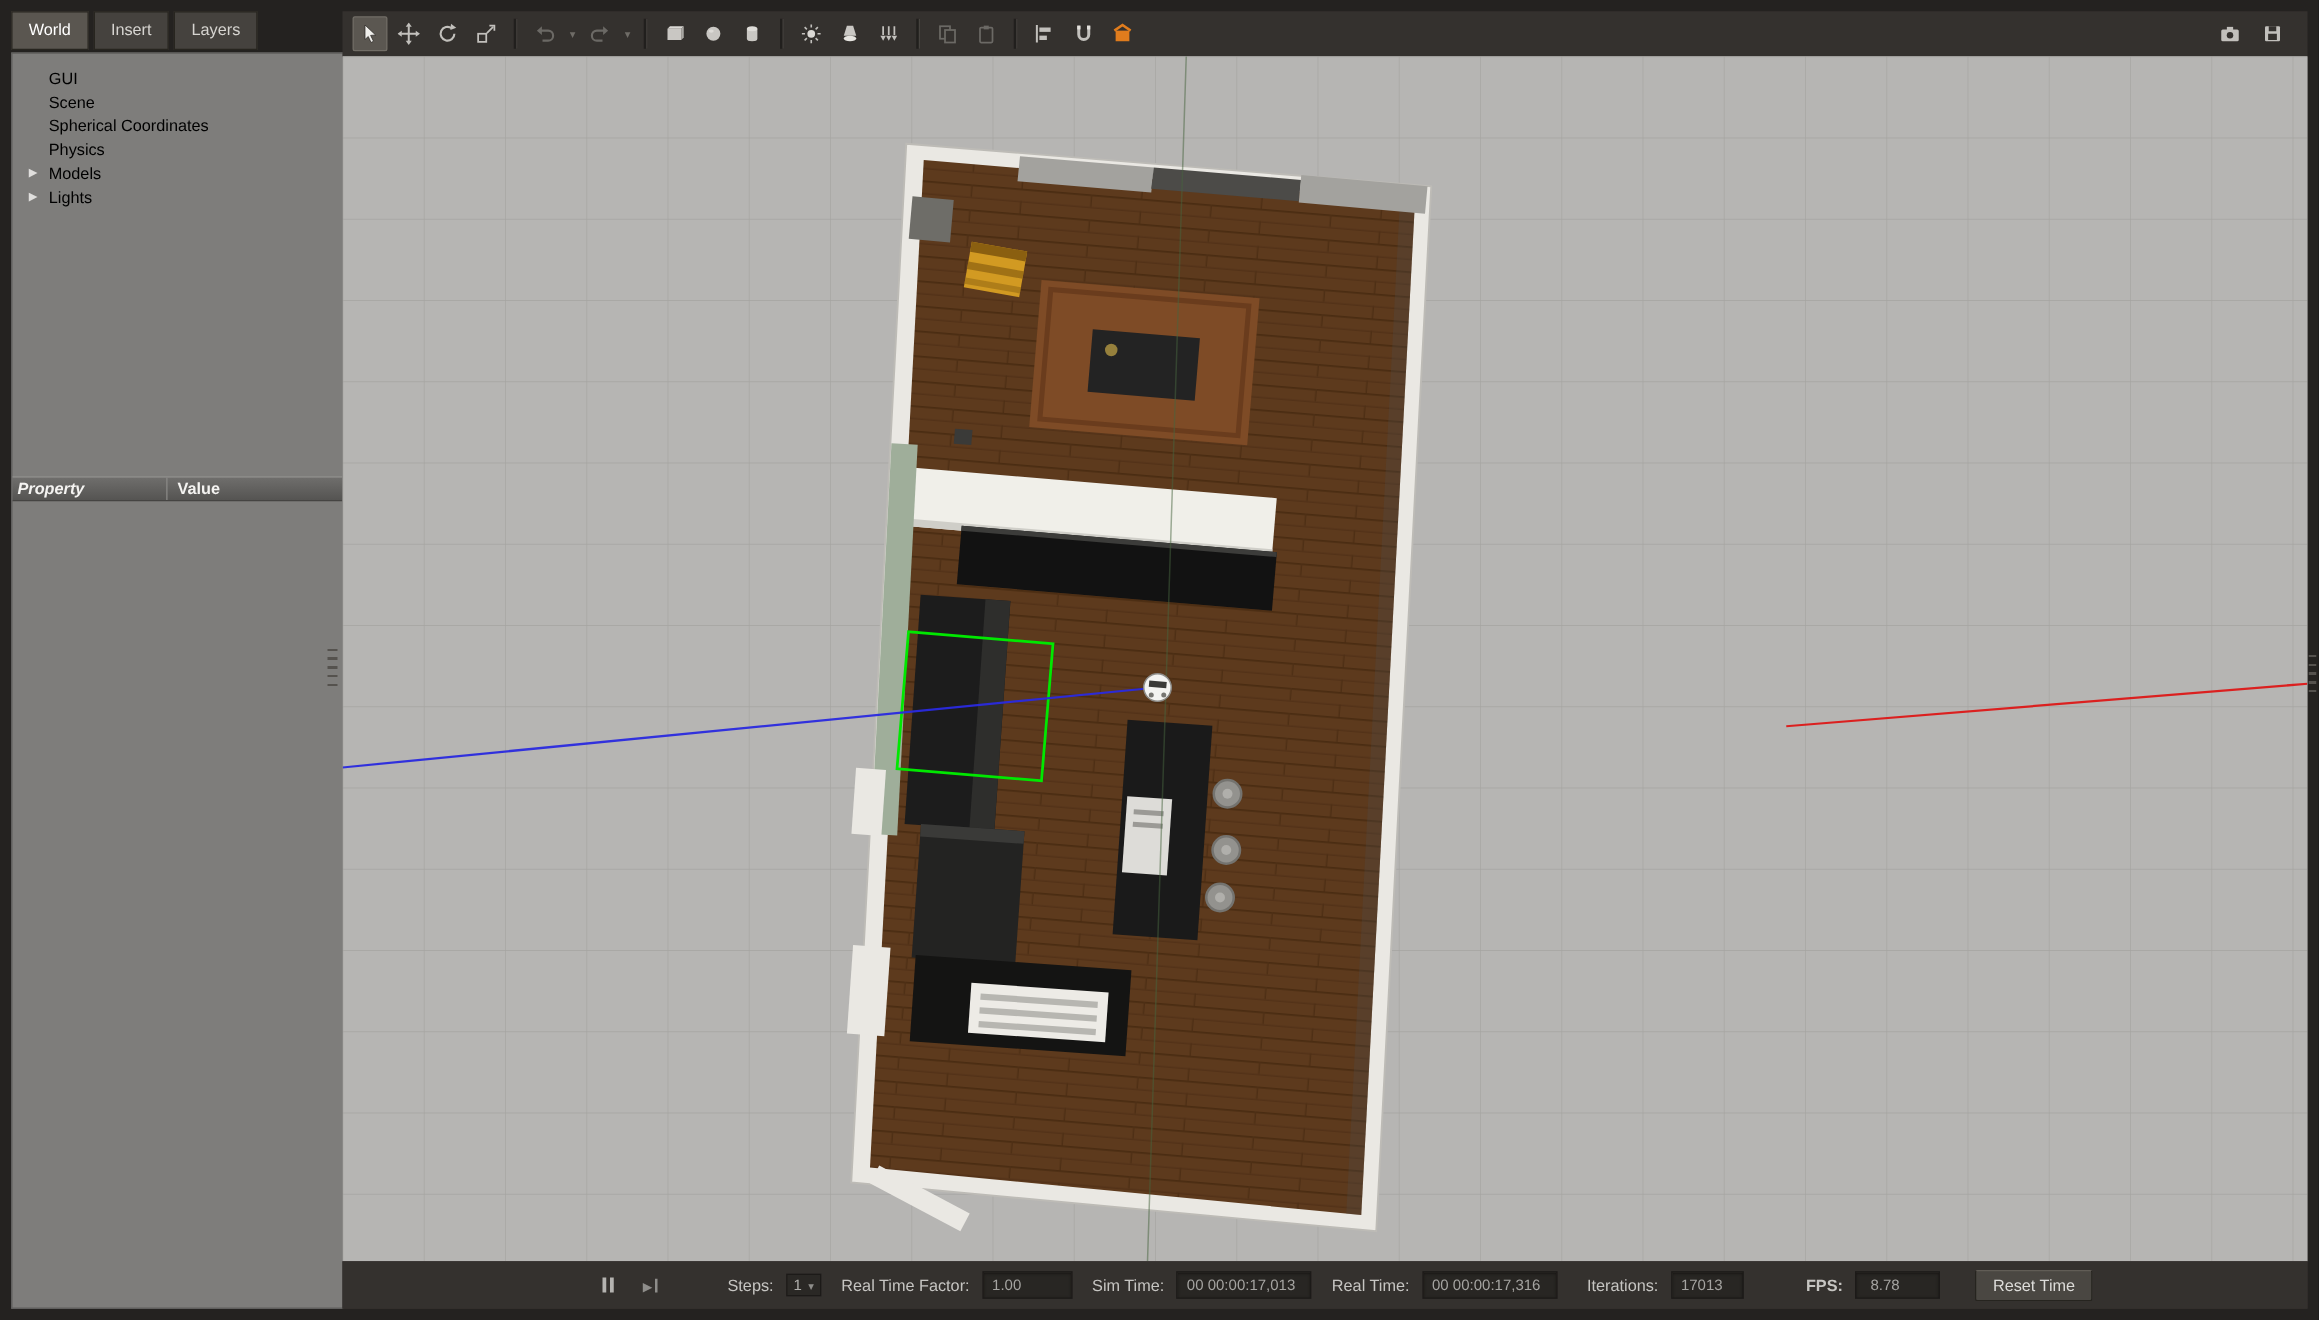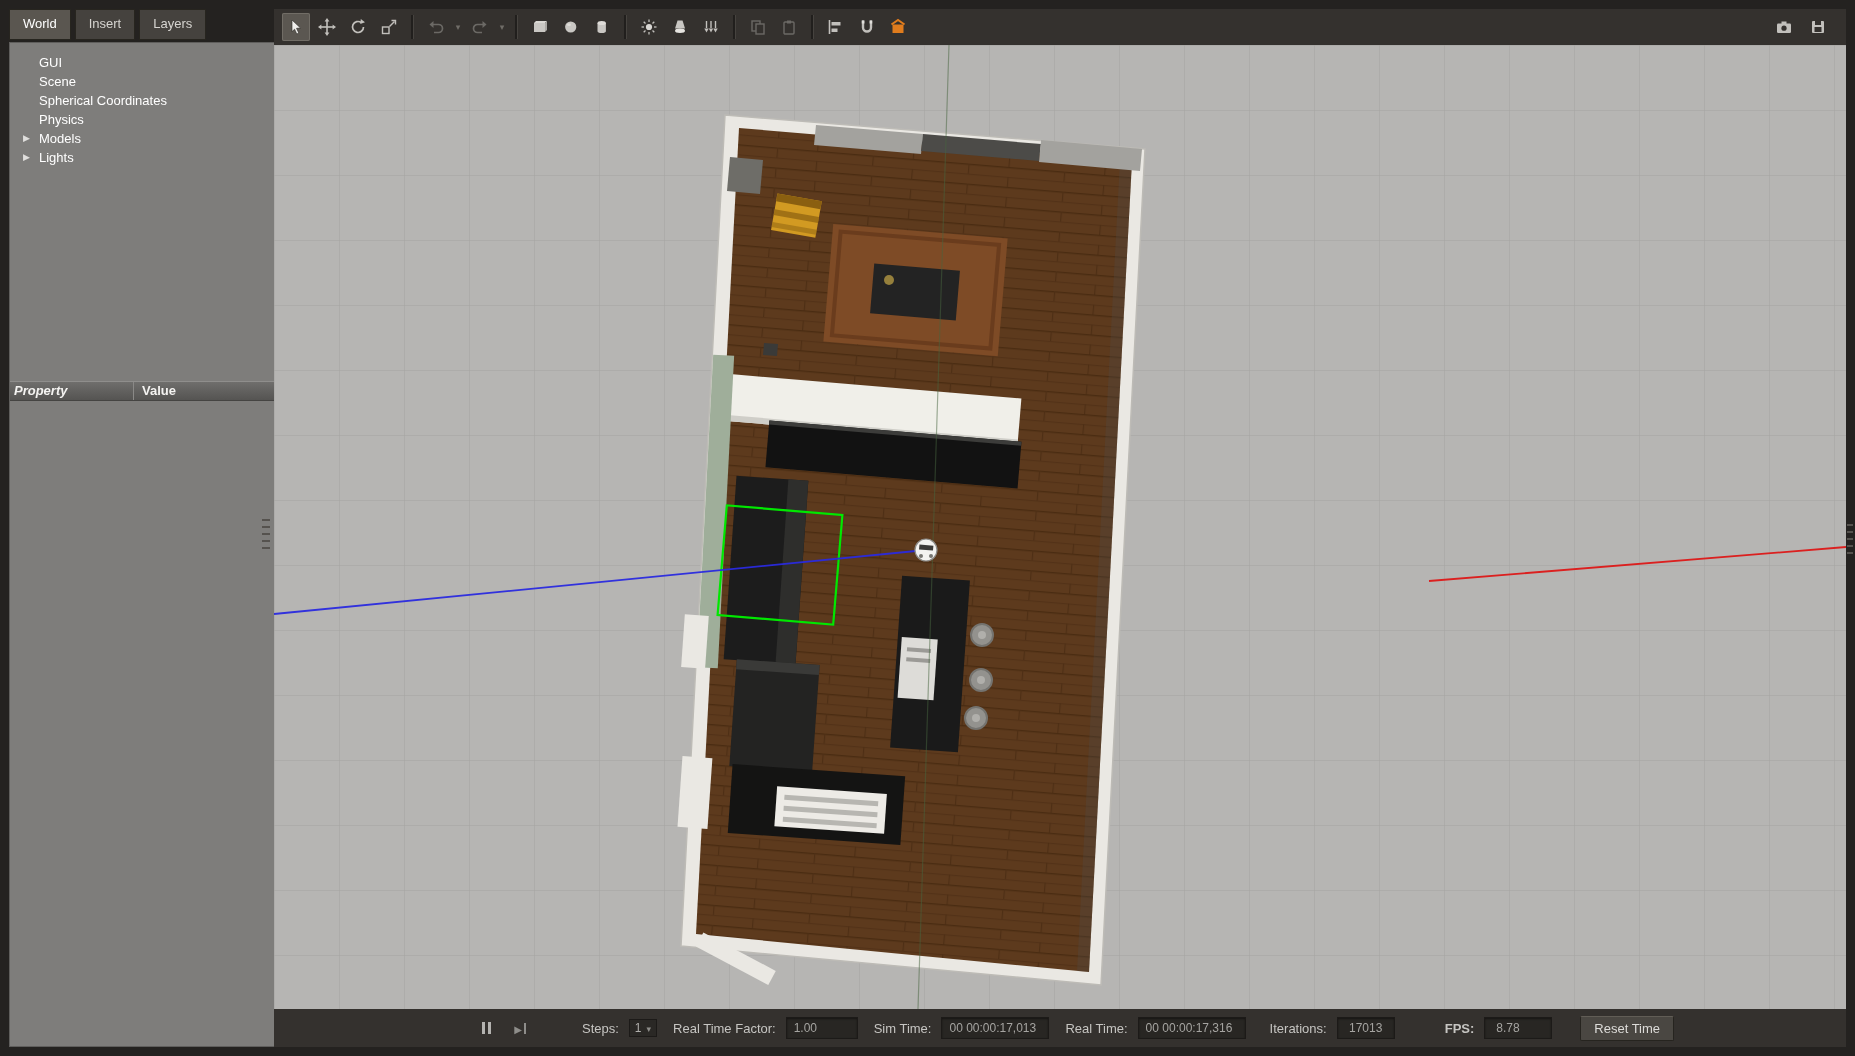--- a/index.html
+++ b/index.html
@@ -5,21 +5,21 @@
   html,body{margin:0;padding:0;background:#111;}
   .app{position:relative;width:1855px;height:1056px;background:#242220;font-family:"Liberation Sans",sans-serif;overflow:hidden;-webkit-user-select:none;user-select:none;}
 
   
   .side{position:absolute;left:9px;top:9px;width:266px;bottom:9px;}
   .tabs{display:flex;gap:4px;height:31px;align-items:stretch;}
   .tab{background:#45423e;border:1px solid #27251f;color:#d6d4d0;font-size:13px;padding:6px 13px 0 13px;cursor:default;}
   .tab.active{background:#5a5650;color:#ffffff;}
   .panel-body{position:absolute;top:33px;left:0;right:0;bottom:0;background:#7e7d7b;border:1px solid #5f5e5c;}
   .tree{padding-top:10px;}
-  .tree-row{height:19px;line-height:19px;padding-left:29px;color:#ffffff;font-size:13px;position:relative;cursor:default;white-space:nowrap;}
+  .tree-row{height:19px;line-height:19px;padding-left:29px;color:#000000;font-size:13px;position:relative;cursor:default;white-space:nowrap;}
   .caret{position:absolute;left:13px;top:0;font-size:9px;color:#e0dfdd;}
   .caret::before{content:"▶";}
   .prop-header{position:absolute;top:338px;left:0;right:0;height:18px;background:linear-gradient(#6f6e6c,#555452);border-top:1px solid #8f8e8c;border-bottom:1px solid #454442;display:flex;align-items:center;font-size:13px;font-weight:bold;color:#f4f3f1;}
   .prop-col1{width:119px;padding-left:4px;border-right:1px solid #8a8987;height:100%;line-height:18px;font-style:italic;}
   .prop-col2{padding-left:8px;line-height:18px;}
 
   
   .split{position:absolute;width:8px;height:30px;background:repeating-linear-gradient(180deg,#55524e 0 2px,transparent 2px 7px);}
   .split.left{left:262px;top:519px;}
   .split.right{left:1847px;top:524px;width:6px;}
@@ -43,21 +43,21 @@
   .statusbar{position:absolute;bottom:0;left:0;right:0;height:38px;background:#34312e;display:flex;align-items:center;gap:10px;padding-left:200px;font-size:13px;color:#c6c5c2;}
   .sbtn{width:24px;height:24px;display:flex;align-items:center;justify-content:center;background:transparent;border:none;padding:0;color:#b5b4b1;cursor:default;}
   .pbars{display:inline-flex;gap:3px;}
   .pbars span{width:3px;height:12px;background:#b4b3b0;display:inline-block;}
   .step-tri::before{content:"▶";font-size:10px;color:#8e8d8a;}
   .step-bar{width:2px;height:11px;background:#8e8d8a;display:inline-block;margin-left:2px;}
   .sb-label{white-space:nowrap;color:#c6c5c2;margin-left:40px;}
   .spin{background:#2a2825;border:1px solid #1c1a18;padding:1px 5px;color:#b0afac;font-size:12px;display:inline-flex;gap:5px;align-items:center;}
   .spin-caret::before{content:"▾";font-size:9px;color:#8e8d8a;}
   .vbox{background:#282623;border:1px solid #1c1a18;box-shadow:inset 0 1px 2px #171513;padding:3px 7px;color:#a5a4a1;font-size:12px;white-space:nowrap;display:inline-block;}
-  .w70{min-width:56px;} .w105{min-width:92px;} .w55{min-width:42px;text-align:center;} .w62{min-width:48px;padding-left:11px;}
+  .w70{min-width:56px;} .w105{min-width:92px;} .w55{min-width:42px;} .w62{min-width:48px;padding-left:11px;}
   .ml6{margin-left:6px;} .ml14{margin-left:14px;} .ml40{margin-left:40px;font-weight:bold;}
   .reset-btn{background:#4a4742;border:1px solid #26241f;border-top-color:#615d56;color:#dddcd9;padding:4px 13px;font-size:13px;border-radius:2px;margin-left:18px;cursor:default;}
 </style>
 </head>
 <body>
 
 <div class="app">
 
   <div class="side">
     <div class="tabs">

